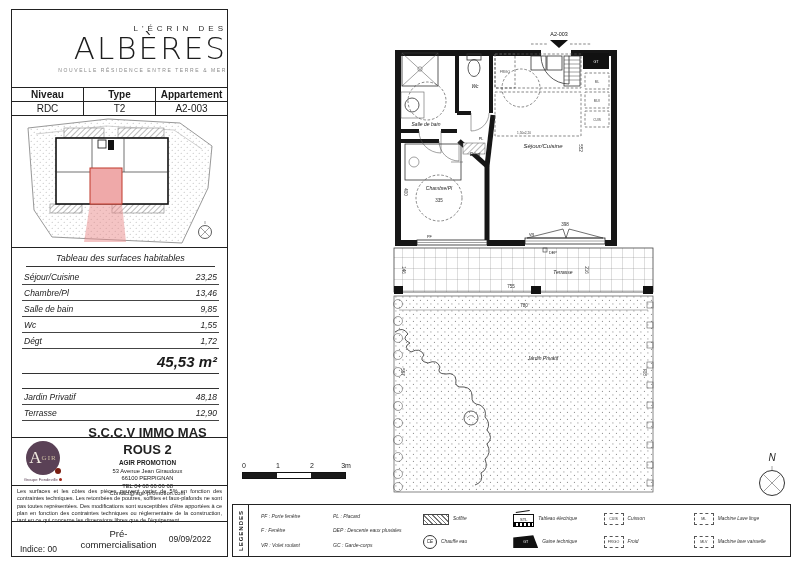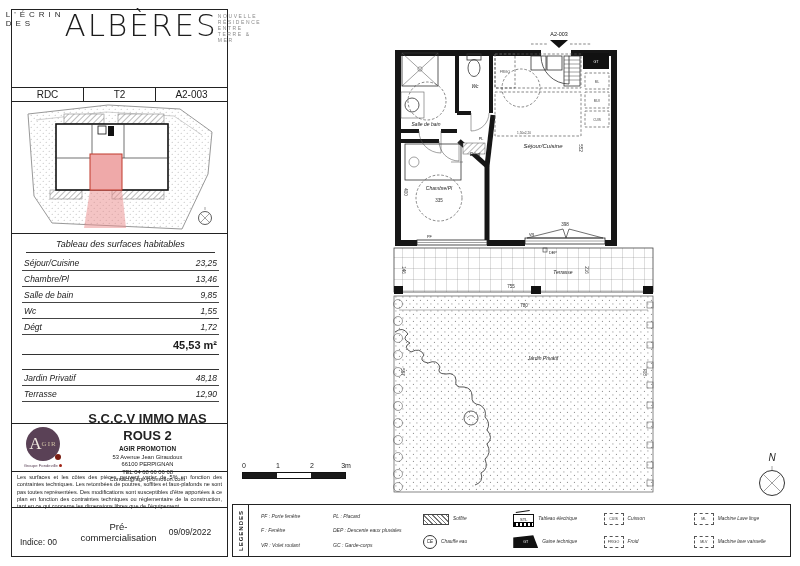--- a/index.html
+++ b/index.html
@@ -1,32 +1,32 @@
 <!DOCTYPE html>
 <html><head>
 <meta charset="utf-8">
 <style>
   html,body{margin:0;padding:0;background:#fff;}
   .page{position:relative;width:800px;height:566px;background:#fff;font-family:"Liberation Sans",sans-serif;color:#1a1a1a;overflow:hidden;}
 
   
   .leftcol{position:absolute;left:11px;top:9px;width:217px;height:548px;border:1.3px solid #222;box-sizing:border-box;display:flex;flex-direction:column;background:#fff;}
-  .logo-box{height:78px;border-bottom:1.3px solid #222;box-sizing:border-box;display:flex;flex-direction:row;align-items:flex-start;justify-content:center;}
+  .logo-box{height:78px;border-bottom:1.3px solid #222;box-sizing:border-box;display:flex;flex-direction:column;align-items:flex-end;justify-content:center;}
   .logo-l1{font-size:8px;letter-spacing:4px;color:#2a2a2a;margin-left:28px;}
   .logo-l2{font-family:"DejaVu Sans",sans-serif;font-weight:200;font-size:31px;letter-spacing:2px;line-height:1.0;color:#1c1c1c;}
   .logo-sub{font-size:5px;letter-spacing:1.6px;color:#8a8a8a;margin-top:3px;}
   .unit-row{display:flex;height:14px;border-bottom:1.3px solid #222;box-sizing:border-box;}
   .unit-row .cell{flex:1;display:flex;align-items:center;justify-content:center;font-size:10px;border-right:1.3px solid #222;box-sizing:border-box;}
   .unit-row .cell:last-child{border-right:none;}
   .unit-row.head .cell{font-weight:bold;}
   .siteplan{height:132px;border-bottom:1.3px solid #222;box-sizing:border-box;position:relative;}
   .surfaces{height:190px;border-bottom:1.3px solid #222;box-sizing:border-box;padding:3px 8px 0 10px;}
   .surf-title{font-style:italic;font-size:9px;text-align:center;border-bottom:1px solid #333;padding-bottom:3px;margin:2px 4px 2px 4px;}
   .surf-row{display:flex;justify-content:space-between;font-style:italic;font-size:8.5px;border-bottom:0.8px solid #444;padding:3px 2px 2px 2px;}
-  .surf-total{text-align:right;font-weight:bold;font-size:11px;padding:4px 2px 3px 2px;border-bottom:1px solid #333;}
+  .surf-total{text-align:right;font-weight:bold;font-size:15px;padding:4px 2px 3px 2px;border-bottom:1px solid #333;font-style:italic;}
   .surf-sep{border-top:1px solid #333;margin-top:14px;}
   .promoter{height:48px;border-bottom:1.3px solid #222;box-sizing:border-box;display:flex;align-items:center;}
   .agir{width:62px;display:flex;flex-direction:column;align-items:center;}
   .agir-circle{width:34px;height:34px;border-radius:50%;background:#5a4156;color:#fff;display:flex;align-items:center;justify-content:center;position:relative;}
   .agir-a{font-family:"Liberation Serif",serif;font-size:17px;color:#f3ece2;}
   .agir-gir{font-family:"Liberation Serif",serif;font-size:7px;color:#cdbfa3;letter-spacing:1px;}
   .agir-dot{position:absolute;right:-1px;bottom:1px;width:6px;height:6px;border-radius:50%;background:#7a1d12;}
   .agir-sub{font-size:4.2px;color:#5a4156;margin-top:1.5px;display:flex;align-items:center;gap:1.5px;}
   .agir-sub .reddot{width:3px;height:3px;border-radius:50%;background:#a02315;display:inline-block;}
   .promo-text{flex:1;text-align:center;font-size:5.8px;line-height:1.3;color:#222;padding-right:6px;}
@@ -91,20 +91,25 @@
 <div class="page">
 
   <div class="leftcol">
 
     <div class="logo-box">
       <div class="logo-l1">L'ÉCRIN DES</div>
       <div class="logo-l2">ALBÈRES</div>
       <div class="logo-sub">NOUVELLE RÉSIDENCE ENTRE TERRE &amp; MER</div>
     </div>
 
+    <div class="unit-row head">
+      <div class="cell">Niveau</div>
+      <div class="cell">Type</div>
+      <div class="cell">Appartement</div>
+    </div>
     <div class="unit-row vals">
       <div class="cell">RDC</div>
       <div class="cell">T2</div>
       <div class="cell">A2-003</div>
     </div>
 
     <div class="siteplan">
       <svg width="215" height="130" viewBox="0 0 215 130">
         <defs>
           <pattern id="sdots" width="6" height="6" patternUnits="userSpaceOnUse">

